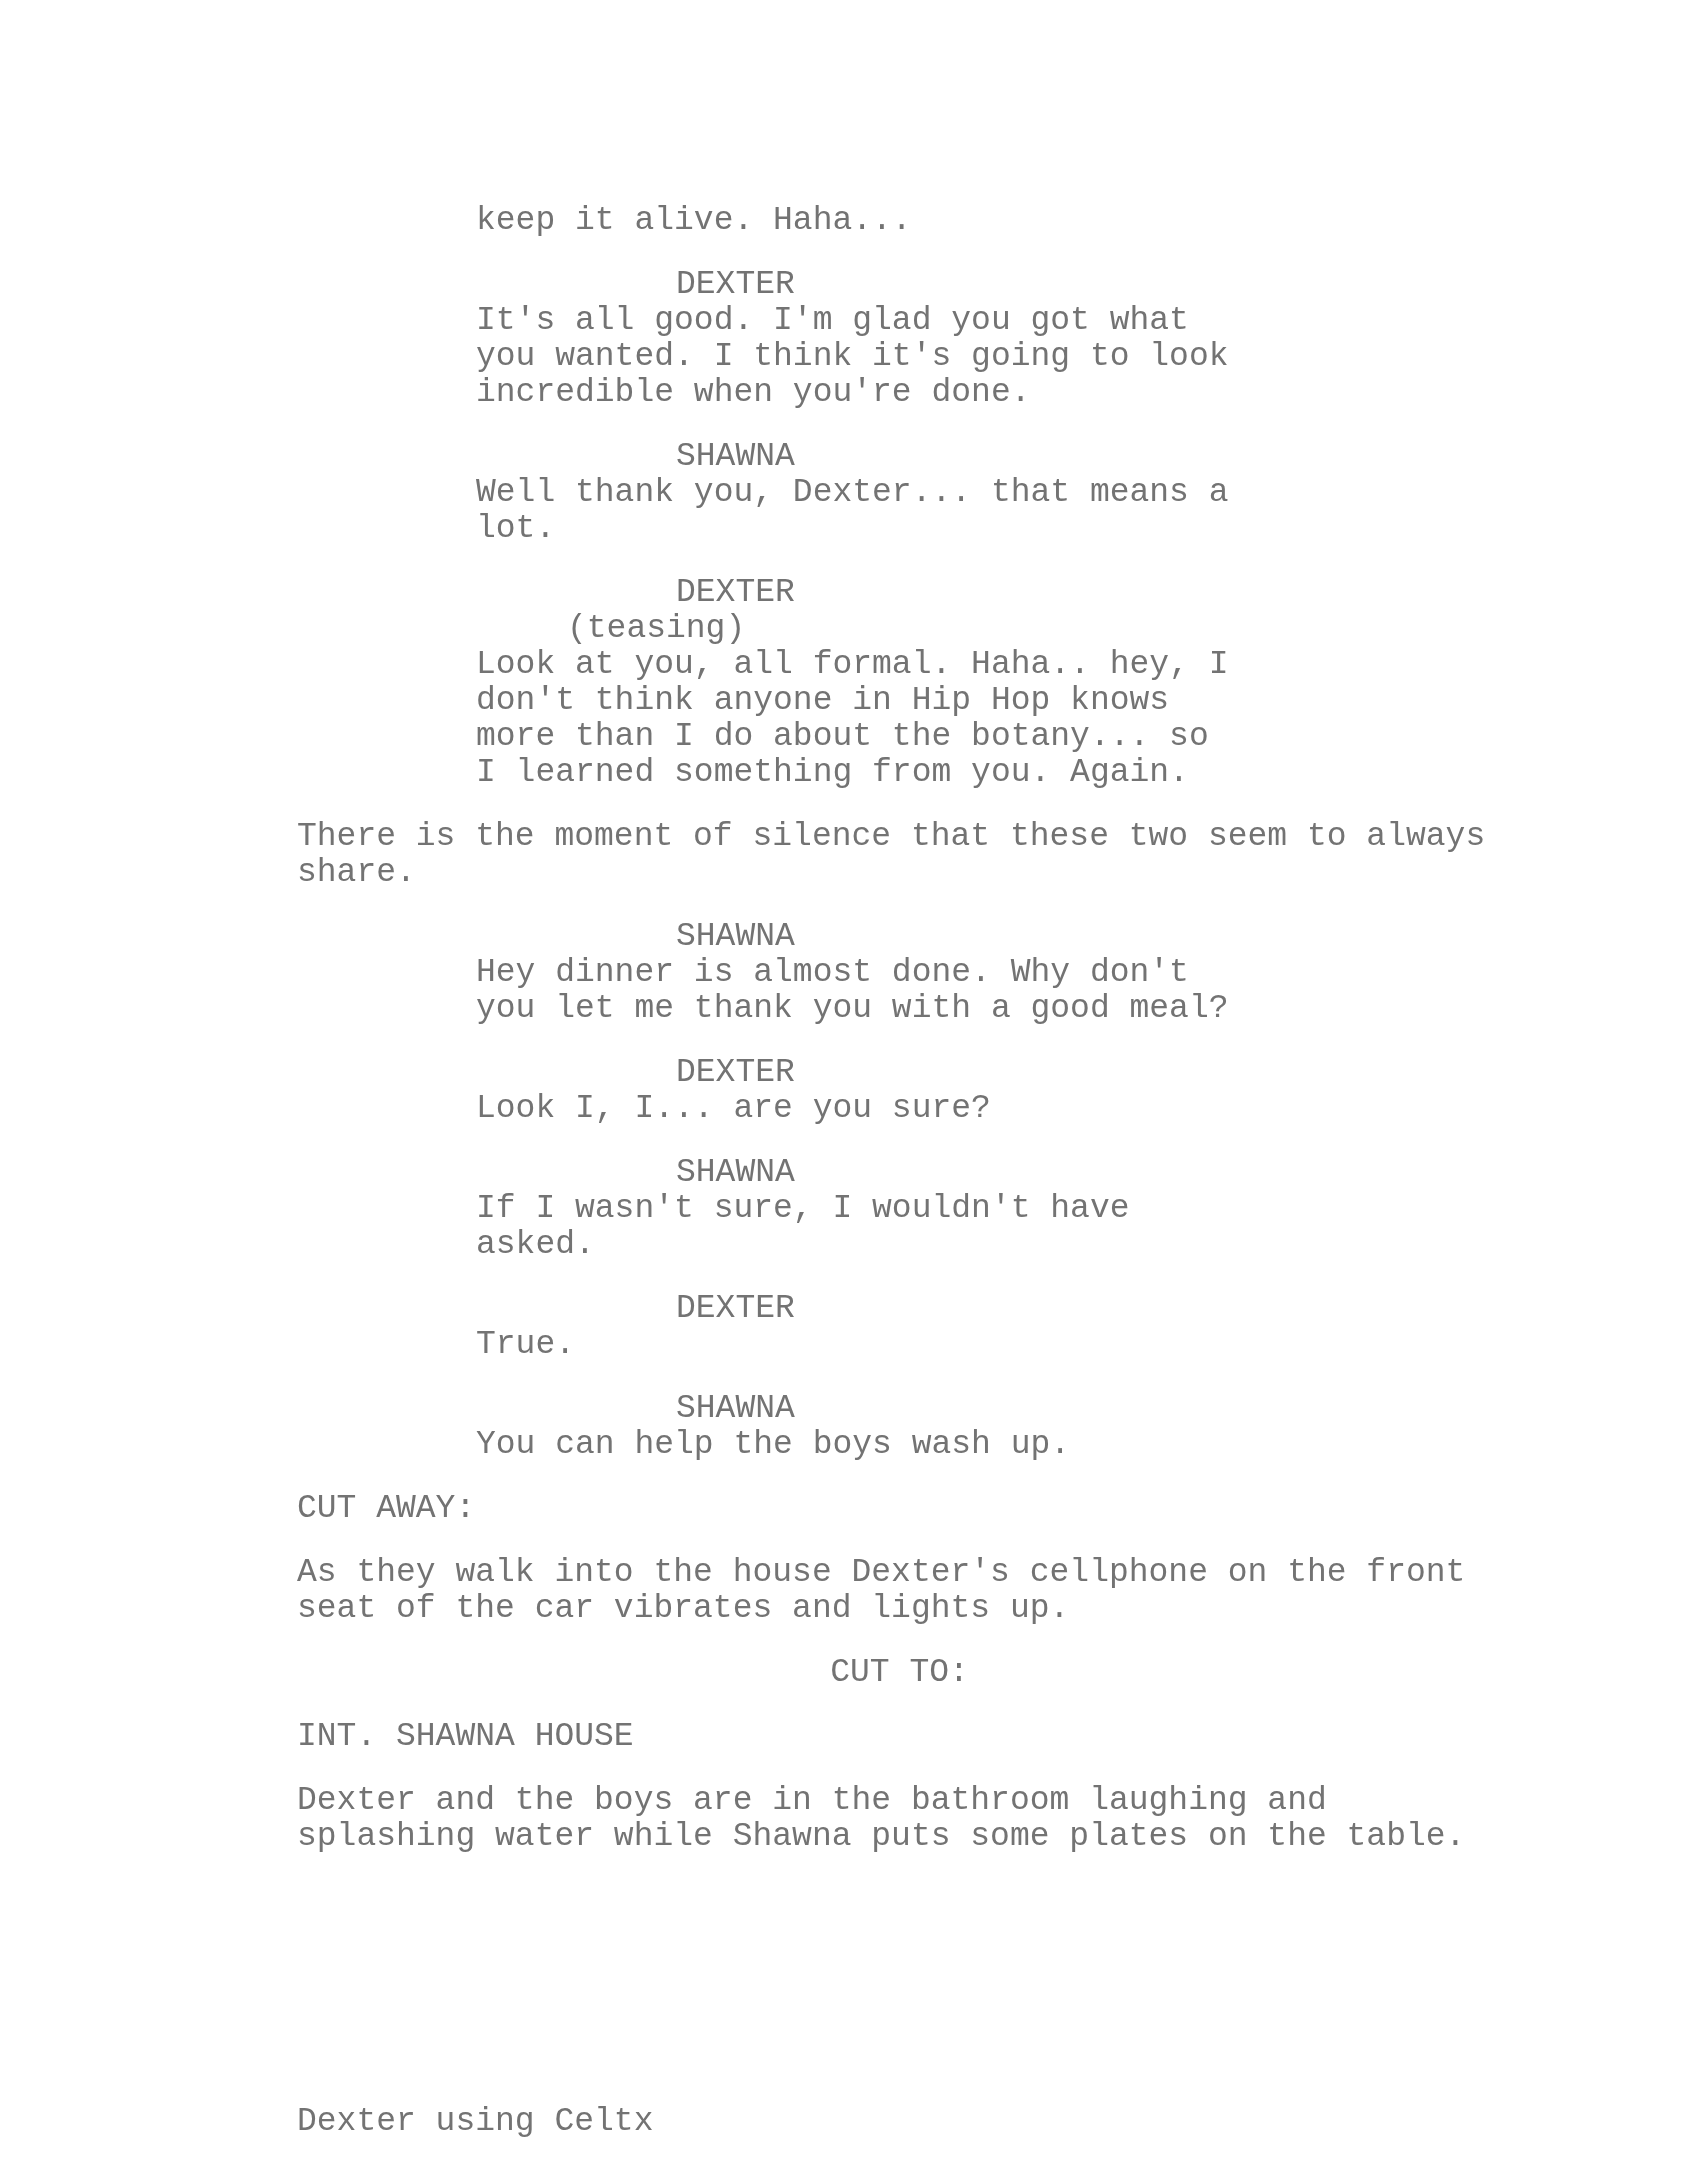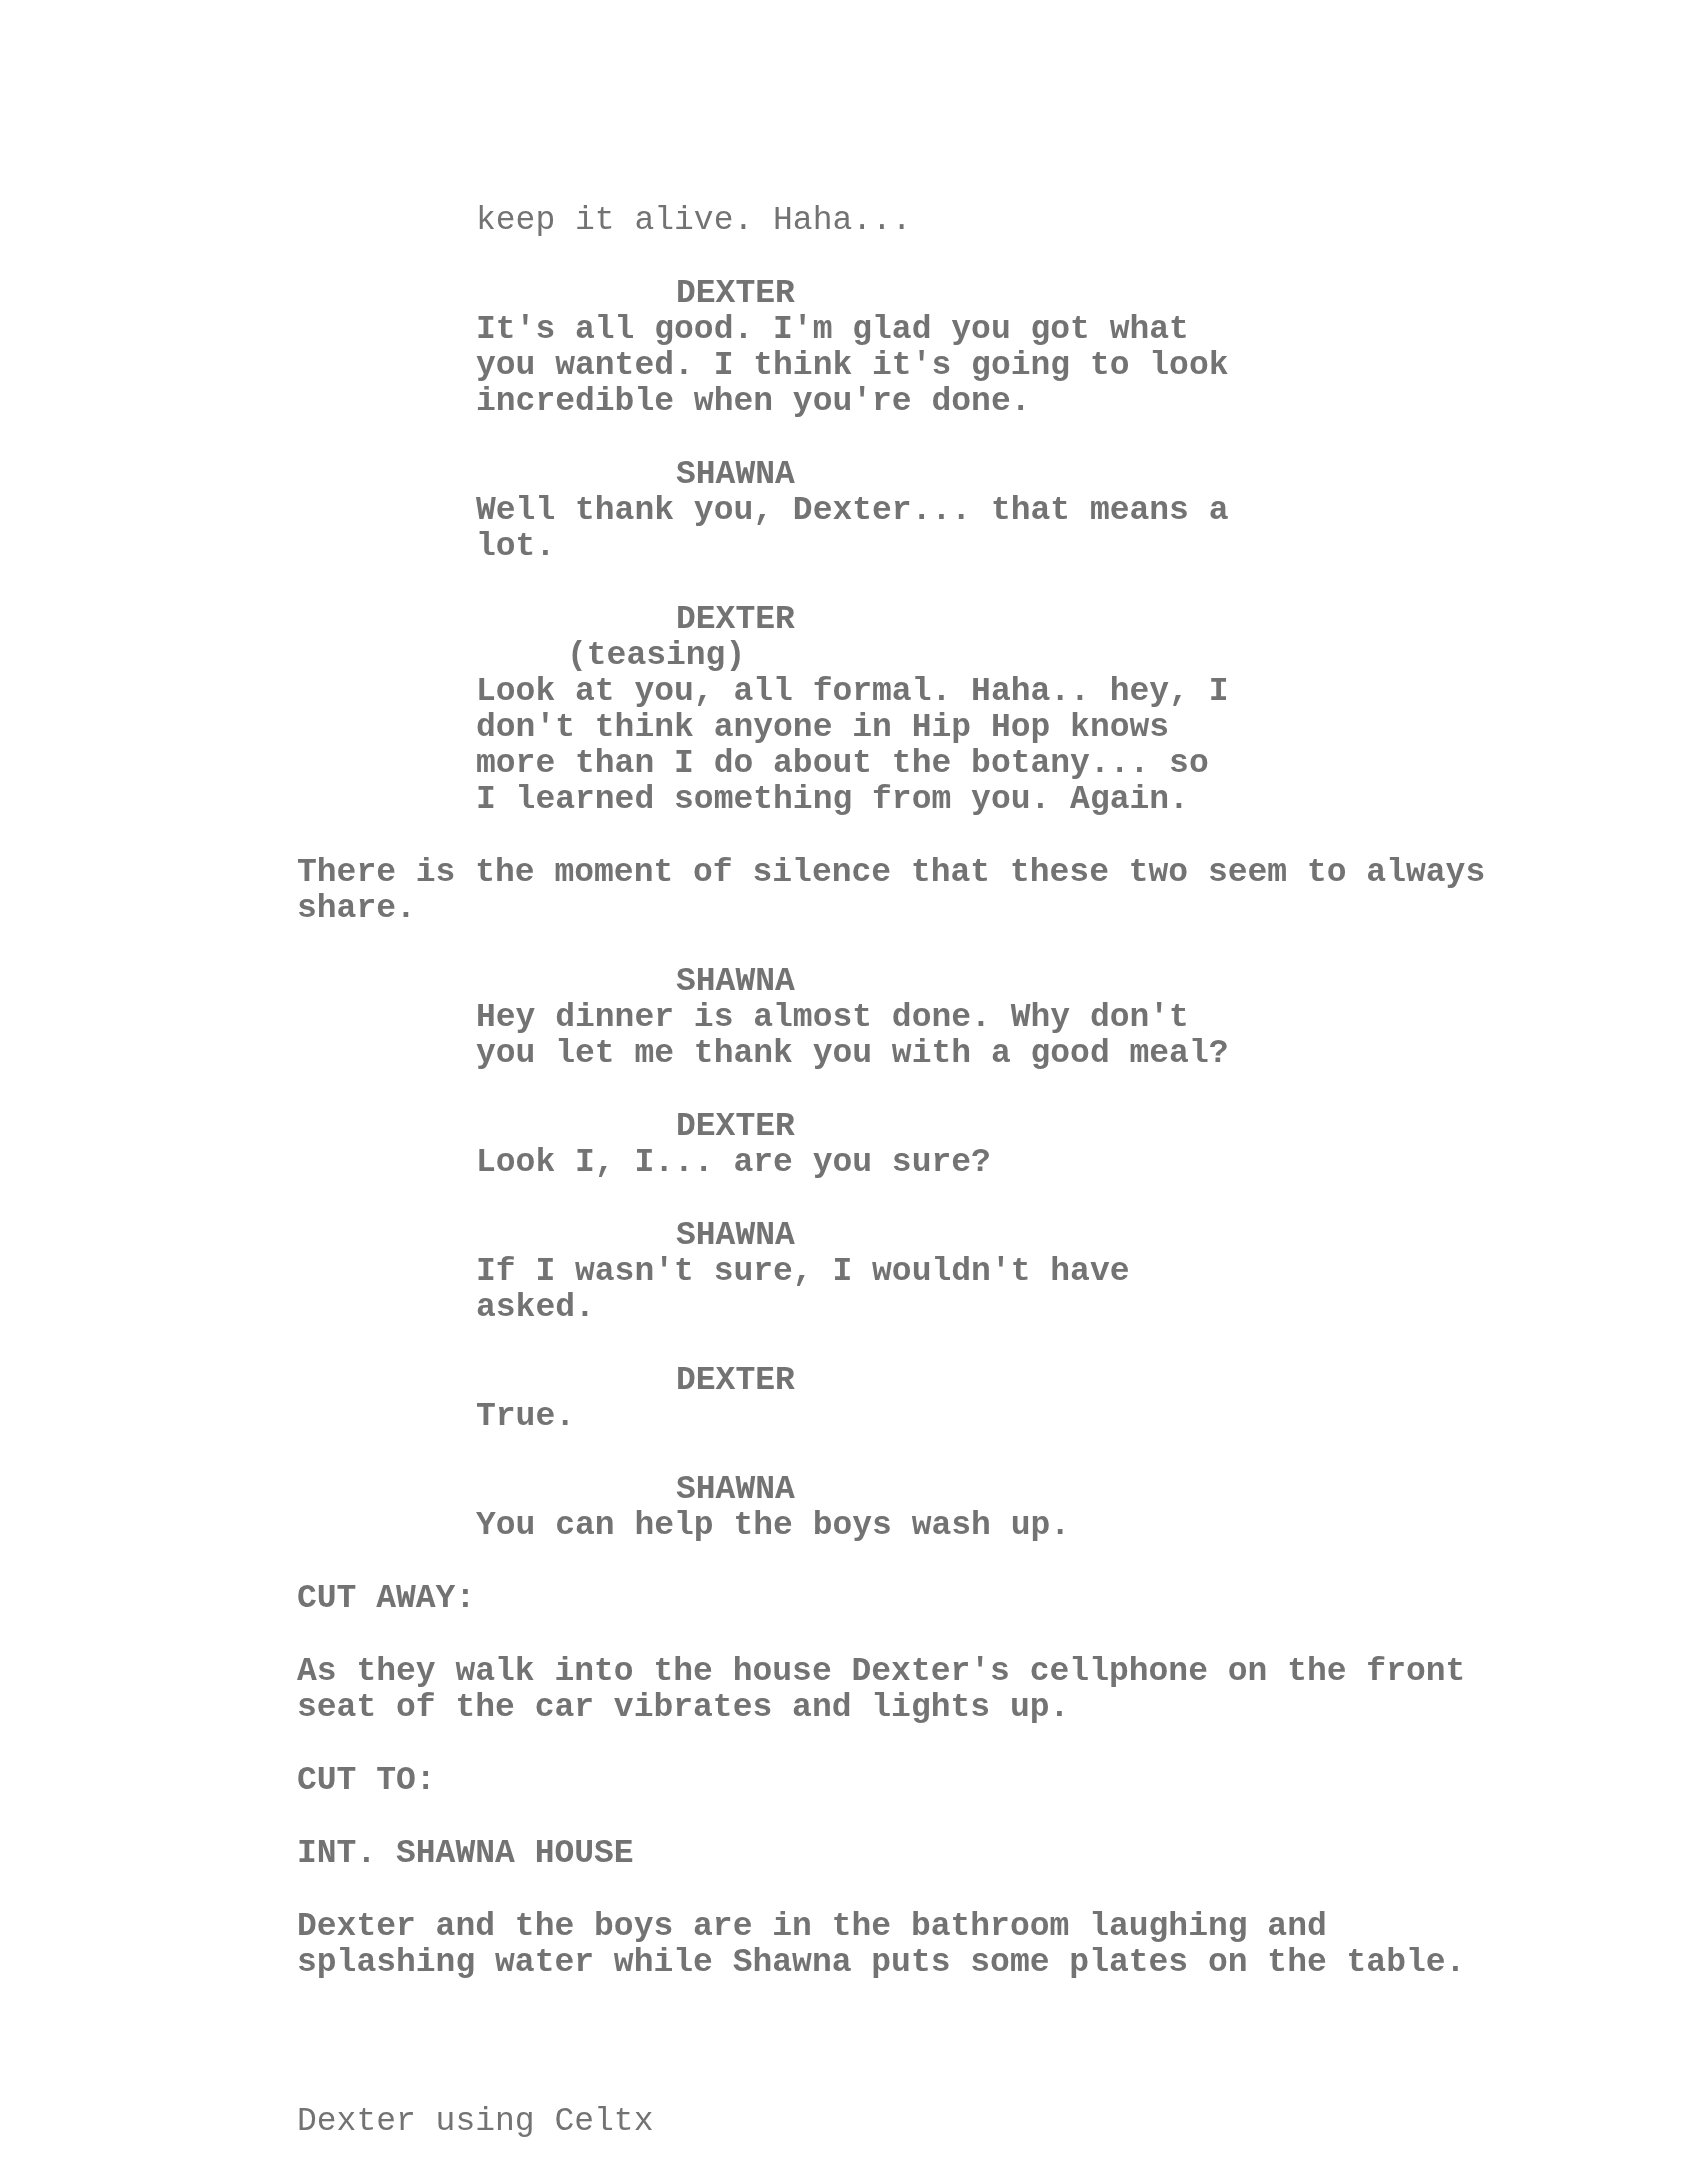--- a/index.html
+++ b/index.html
@@ -20,27 +20,26 @@
     color: #737373;
   }
   .content {
     position: absolute;
     left: 297px;
     top: 203px;
     width: 1205px;
     white-space: pre;
   }
   .group + .group {
-    margin-top: 37px; 
-    font-weight: bold;
+    margin-top: 28px; 
   }
   .block.action        { margin-left: 0; }
   .block.scene-heading { margin-left: 0; }
   .block.transition-left  { margin-left: 0; }
-  .block.transition-right { text-align: left; }
+  .block.transition-right { text-align: center; }
   .block.dialogue      { margin-left: 179px; }
   .block.parenthetical { margin-left: 270px; }
   .block.character     { margin-left: 379px; }
   .footer {
     position: absolute;
     left: 297px;
     top: 2104px;
     white-space: pre;
   }
 </style>

